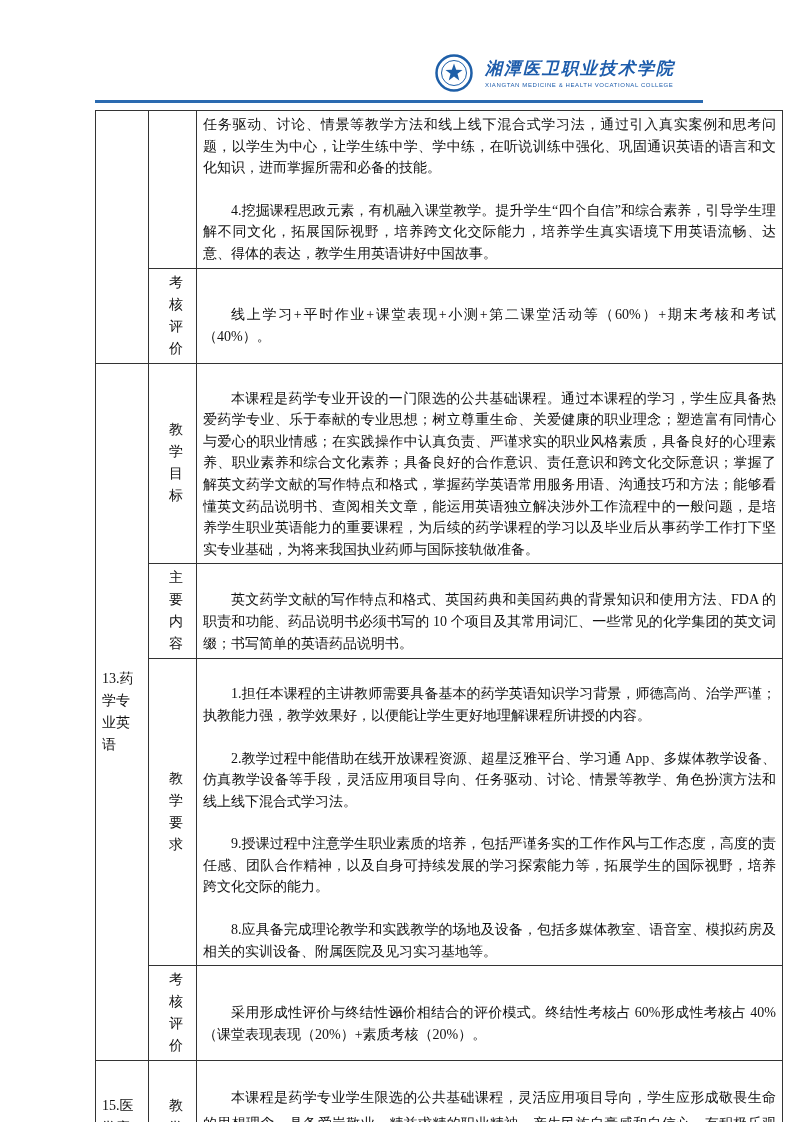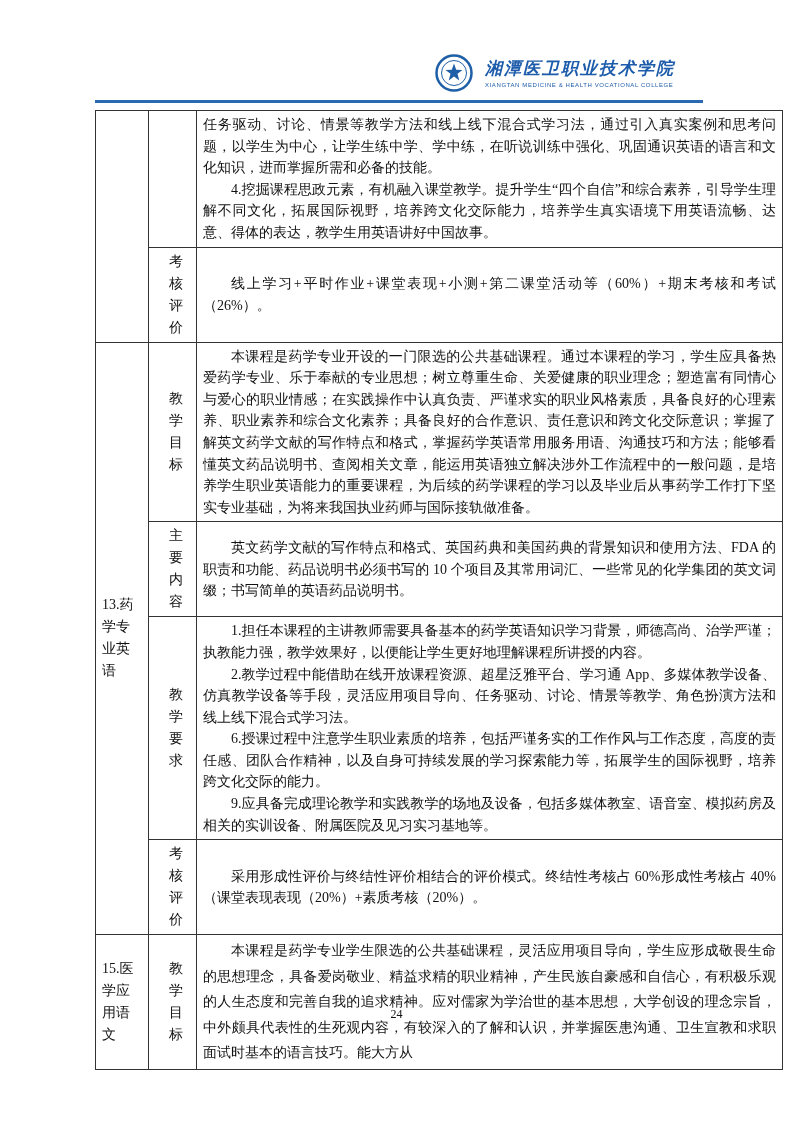--- a/index.html
+++ b/index.html
@@ -43,21 +43,21 @@
     padding: 3px 6px; word-break: break-all;
   }
   .label-cell {
     text-align: center; font-size: 14px; line-height: 22px; padding: 3px 20px;
   }
   .content-cell {
     font-size: 14px; line-height: 21.6px; text-align: justify;
     padding: 3px 6px; vertical-align: top;
   }
   .content-cell p { margin: 0; }
-  .content-cell p.indent { text-indent: 2em; }
+  .content-cell p.indent { text-indent: 2em; margin-top: 21px; }
   .content-cell.loose { line-height: 25.5px; }
   
   .page-number {
     position: absolute; top: 1007px; left: 0; width: 100%;
     text-align: center; font-size: 12px; color: #111;
     font-family: "Liberation Serif", "DejaVu Serif", serif;
   }
 </style>
 </head>
 <body>
@@ -89,21 +89,21 @@
         <td class="course-cell" rowspan="2"></td>
         <td class="label-cell"></td>
         <td class="content-cell">
           <p>任务驱动、讨论、情景等教学方法和线上线下混合式学习法，通过引入真实案例和思考问题，以学生为中心，让学生练中学、学中练，在听说训练中强化、巩固通识英语的语言和文化知识，进而掌握所需和必备的技能。</p>
           <p class="indent">4.挖掘课程思政元素，有机融入课堂教学。提升学生“四个自信”和综合素养，引导学生理解不同文化，拓展国际视野，培养跨文化交际能力，培养学生真实语境下用英语流畅、达意、得体的表达，教学生用英语讲好中国故事。</p>
         </td>
       </tr>
       <tr>
         <td class="label-cell">考核评价</td>
         <td class="content-cell">
-          <p class="indent">线上学习+平时作业+课堂表现+小测+第二课堂活动等（60%）+期末考核和考试（26%）。</p>
+          <p class="indent">线上学习+平时作业+课堂表现+小测+第二课堂活动等（60%）+期末考核和考试（40%）。</p>
         </td>
       </tr>
 
       <tr>
         <td class="course-cell" rowspan="4">13.药学专业英语</td>
         <td class="label-cell">教学目标</td>
         <td class="content-cell">
           <p class="indent">本课程是药学专业开设的一门限选的公共基础课程。通过本课程的学习，学生应具备热爱药学专业、乐于奉献的专业思想；树立尊重生命、关爱健康的职业理念；塑造富有同情心与爱心的职业情感；在实践操作中认真负责、严谨求实的职业风格素质，具备良好的心理素养、职业素养和综合文化素养；具备良好的合作意识、责任意识和跨文化交际意识；掌握了解英文药学文献的写作特点和格式，掌握药学英语常用服务用语、沟通技巧和方法；能够看懂英文药品说明书、查阅相关文章，能运用英语独立解决涉外工作流程中的一般问题，是培养学生职业英语能力的重要课程，为后续的药学课程的学习以及毕业后从事药学工作打下坚实专业基础，为将来我国执业药师与国际接轨做准备。</p>
         </td>
       </tr>
@@ -111,22 +111,22 @@
         <td class="label-cell">主要内容</td>
         <td class="content-cell">
           <p class="indent">英文药学文献的写作特点和格式、英国药典和美国药典的背景知识和使用方法、FDA 的职责和功能、药品说明书必须书写的 10 个项目及其常用词汇、一些常见的化学集团的英文词缀；书写简单的英语药品说明书。</p>
         </td>
       </tr>
       <tr>
         <td class="label-cell">教学要求</td>
         <td class="content-cell">
           <p class="indent">1.担任本课程的主讲教师需要具备基本的药学英语知识学习背景，师德高尚、治学严谨；执教能力强，教学效果好，以便能让学生更好地理解课程所讲授的内容。</p>
           <p class="indent">2.教学过程中能借助在线开放课程资源、超星泛雅平台、学习通 App、多媒体教学设备、仿真教学设备等手段，灵活应用项目导向、任务驱动、讨论、情景等教学、角色扮演方法和线上线下混合式学习法。</p>
-          <p class="indent">6.授课过程中注意学生职业素质的培养，包括严谨务实的工作作风与工作态度，高度的责任感、团队合作精神，以及自身可持续发展的学习探索能力等，拓展学生的国际视野，培养跨文化交际的能力。</p>
-          <p class="indent">9.应具备完成理论教学和实践教学的场地及设备，包括多媒体教室、语音室、模拟药房及相关的实训设备、附属医院及见习实习基地等。</p>
+          <p class="indent">9.授课过程中注意学生职业素质的培养，包括严谨务实的工作作风与工作态度，高度的责任感、团队合作精神，以及自身可持续发展的学习探索能力等，拓展学生的国际视野，培养跨文化交际的能力。</p>
+          <p class="indent">8.应具备完成理论教学和实践教学的场地及设备，包括多媒体教室、语音室、模拟药房及相关的实训设备、附属医院及见习实习基地等。</p>
         </td>
       </tr>
       <tr>
         <td class="label-cell">考核评价</td>
         <td class="content-cell">
           <p class="indent">采用形成性评价与终结性评价相结合的评价模式。终结性考核占 60%形成性考核占 40%（课堂表现表现（20%）+素质考核（20%）。</p>
         </td>
       </tr>
 
       <tr>

